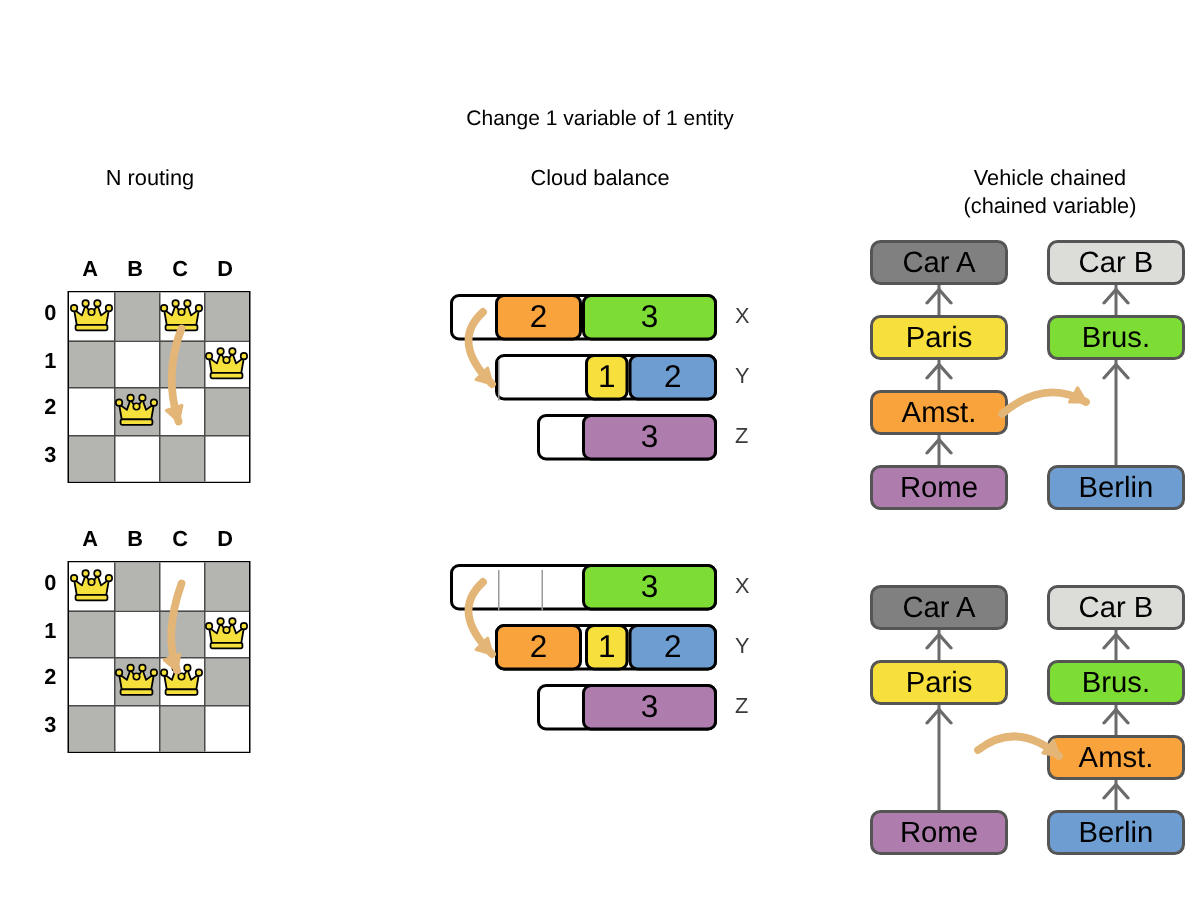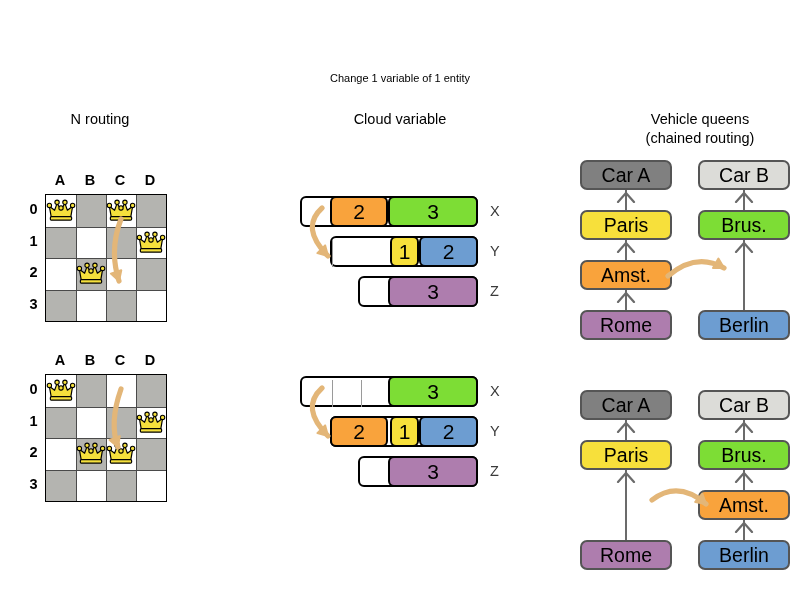--- a/index.html
+++ b/index.html
@@ -14,21 +14,21 @@
   .page{position:relative;width:800px;height:600px;}
 
   
   .title{
     position:absolute;left:0;top:24px;width:800px;
     text-align:center;font-size:38px;font-weight:400;
     letter-spacing:0px;line-height:44px;
   }
   .subtitle{
     position:absolute;left:0;top:69px;width:800px;
-    text-align:center;font-size:11px;font-weight:400;line-height:18px;
+    text-align:center;font-size:14px;font-weight:400;line-height:18px;
   }
 
   
   .colhead{
     position:absolute;text-align:center;font-size:14.5px;line-height:19px;
   }
   #head-nqueens{left:20px;top:110px;width:160px;}
   #head-cloud{left:305px;top:110px;width:190px;}
   #head-vrp{left:600px;top:110px;width:200px;}
 
@@ -95,24 +95,24 @@
   .vrp-arrow{position:absolute;pointer-events:none;}
 </style>
 </head>
 <body>
 
 <div class="page">
 
   <div class="subtitle">Change 1 variable of 1 entity</div>
 
   <div class="colhead" id="head-nqueens">N routing</div>
-  <div class="colhead" id="head-cloud">Cloud variable</div>
+  <div class="colhead" id="head-cloud">Cloud balance</div>
   <div class="colhead" id="head-vrp">
-    <div>Vehicle queens</div>
-    <div>(chained routing)</div>
+    <div>Vehicle chained</div>
+    <div>(chained variable)</div>
   </div>
 
   <div class="board-wrap" id="board1">
     <div class="board">
         <div class="cell light" style="left: 0px; top: 0px;"></div>
         <div class="cell dark" style="left: 30px; top: 0px;"></div>
         <div class="cell light" style="left: 60px; top: 0px;"></div>
         <div class="cell dark" style="left: 90px; top: 0px;"></div>
         <div class="cell dark" style="left: 0px; top: 31.5px;"></div>
         <div class="cell light" style="left: 30px; top: 31.5px;"></div>

